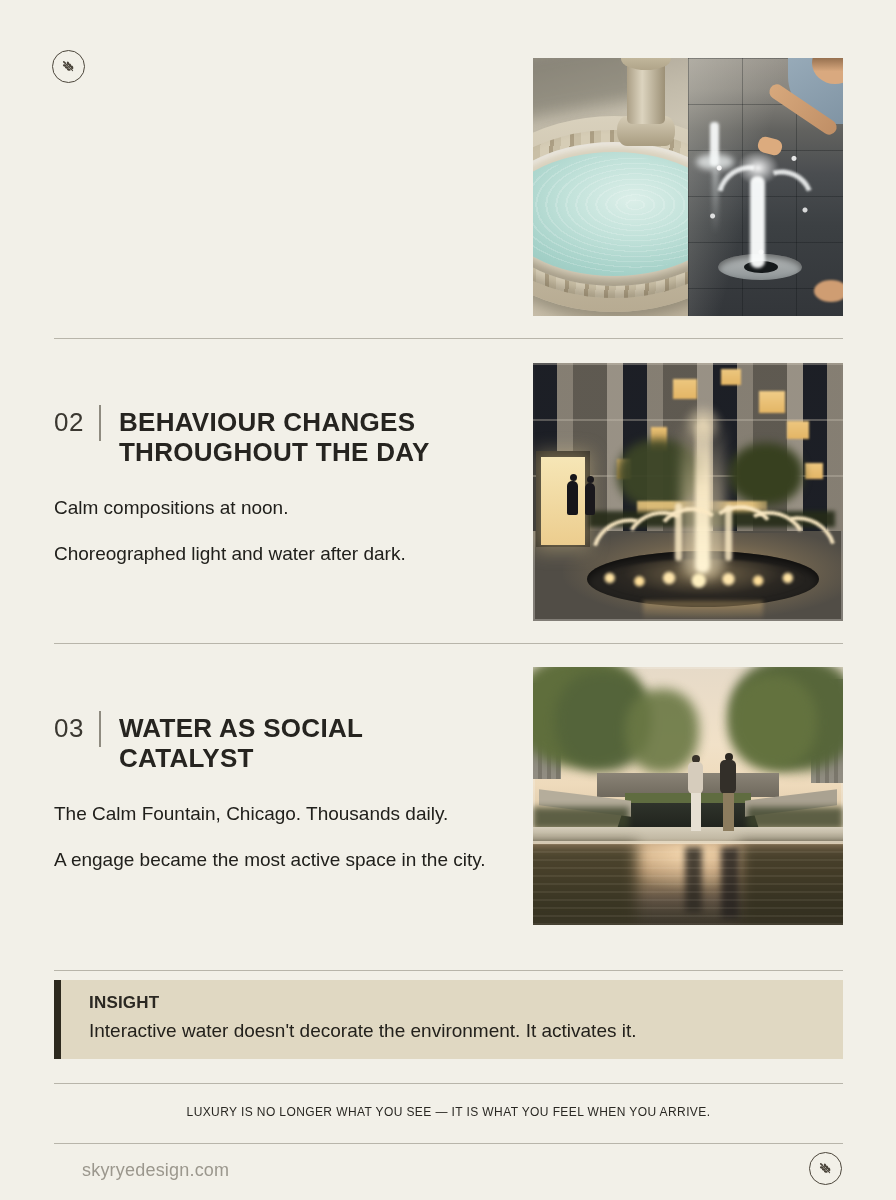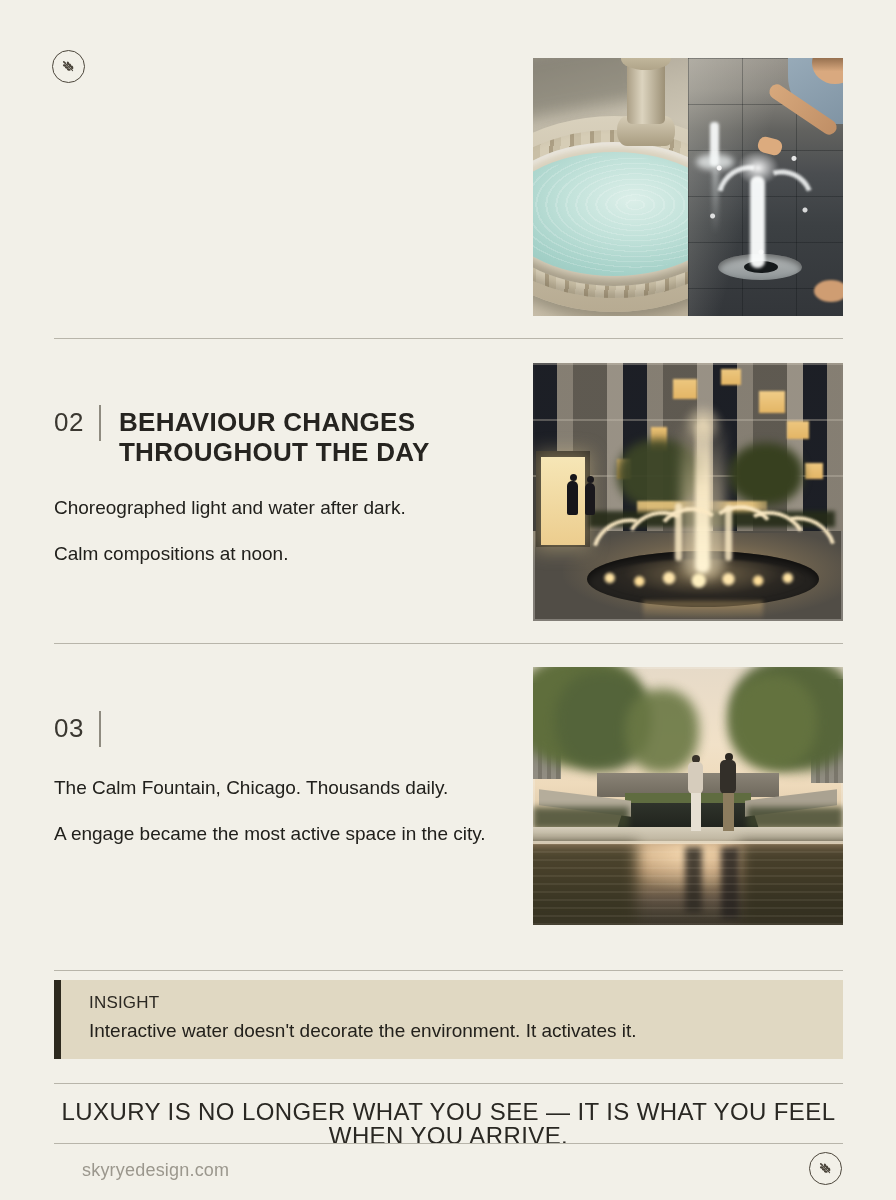--- a/index.html
+++ b/index.html
@@ -23,26 +23,26 @@
              color:#262420;white-space:pre-line;}
   .sec-paras{margin-top:29px;}
   .sec-paras p{margin:0 0 22px 0;font-size:19px;line-height:24px;color:#21201c;}
 
   .divider{position:absolute;left:54px;right:53px;height:1px;background:#b8b5aa;}
 
   
   .insight{position:absolute;left:54px;right:53px;top:980px;height:79px;display:flex;}
   .insight-bar{width:7px;background:#2d291e;flex:none;}
   .insight-body{flex:1;background:#e0d8c2;padding:13px 20px 0 28px;}
-  .insight-label{font-size:17px;font-weight:400;color:#2b2822;margin:0 0 6px 0;letter-spacing:.2px;}
+  .insight-label{font-size:17px;font-weight:700;color:#2b2822;margin:0 0 6px 0;letter-spacing:.2px;}
   .insight-text{font-size:19px;color:#23211c;margin:0;line-height:23px;}
 
   
   .quote{position:absolute;left:54px;right:53px;top:1100px;text-align:center;
-         font-size:24px;font-weight:500;letter-spacing:.4px;color:#2a2823;line-height:24px;}
+         font-size:12px;font-weight:500;letter-spacing:.4px;color:#2a2823;line-height:24px;}
   .footer-site{position:absolute;left:54px;top:1160px;font-size:18px;color:#9b978d;letter-spacing:.2px;margin-left:28px;}
 
   
   .photo{position:absolute;right:0;top:0;width:310px;height:258px;overflow:hidden;
          box-shadow:inset 0 0 0 2px rgba(246,243,235,.3);}
   .photo div{position:absolute;}
 
   
   .p1-left{left:0;top:0;width:155px;height:258px;overflow:hidden;
     background:linear-gradient(165deg,#a9a295 0%,#c2bbaa 22%,#d7cfbd 48%,#cfc6b2 75%,#bdb29c 100%);}
@@ -266,22 +266,22 @@
 
   <section class="sec" style="top:363px;">
     <div class="sec-text" style="padding-top:44px;">
       <div class="sec-head">
         <span class="sec-num">02</span>
         <span class="sec-bar"></span>
         <h2 class="sec-title">BEHAVIOUR CHANGES
 THROUGHOUT THE DAY</h2>
       </div>
       <div class="sec-paras">
+        <p>Calm compositions at noon.</p>
         <p>Choreographed light and water after dark.</p>
-        <p>Calm compositions at noon.</p>
       </div>
     </div>
     <div class="photo p2" role="img">
       <div class="p2-facade"></div>
       <div class="p2-windows"></div>
       <div class="p2-doorframe"></div>
       <div class="p2-door"></div>
       <div class="p2-tree1"></div>
       <div class="p2-tree2"></div>
       <div class="p2-treelight"></div>
@@ -309,20 +309,22 @@
     </div>
   </section>
 
   <div class="divider" style="top:643px;"></div>
 
   <section class="sec" style="top:667px;">
     <div class="sec-text" style="padding-top:46px;">
       <div class="sec-head">
         <span class="sec-num">03</span>
         <span class="sec-bar"></span>
+        <h2 class="sec-title">WATER AS SOCIAL
+CATALYST</h2>
       </div>
       <div class="sec-paras">
         <p>The Calm Fountain, Chicago. Thousands daily.</p>
         <p>A engage became the most active space in the city.</p>
       </div>
     </div>
     <div class="photo p3" role="img">
       <div class="p3-bldg-l"></div>
       <div class="p3-bldg-r"></div>
       <div class="p3-t1"></div>

